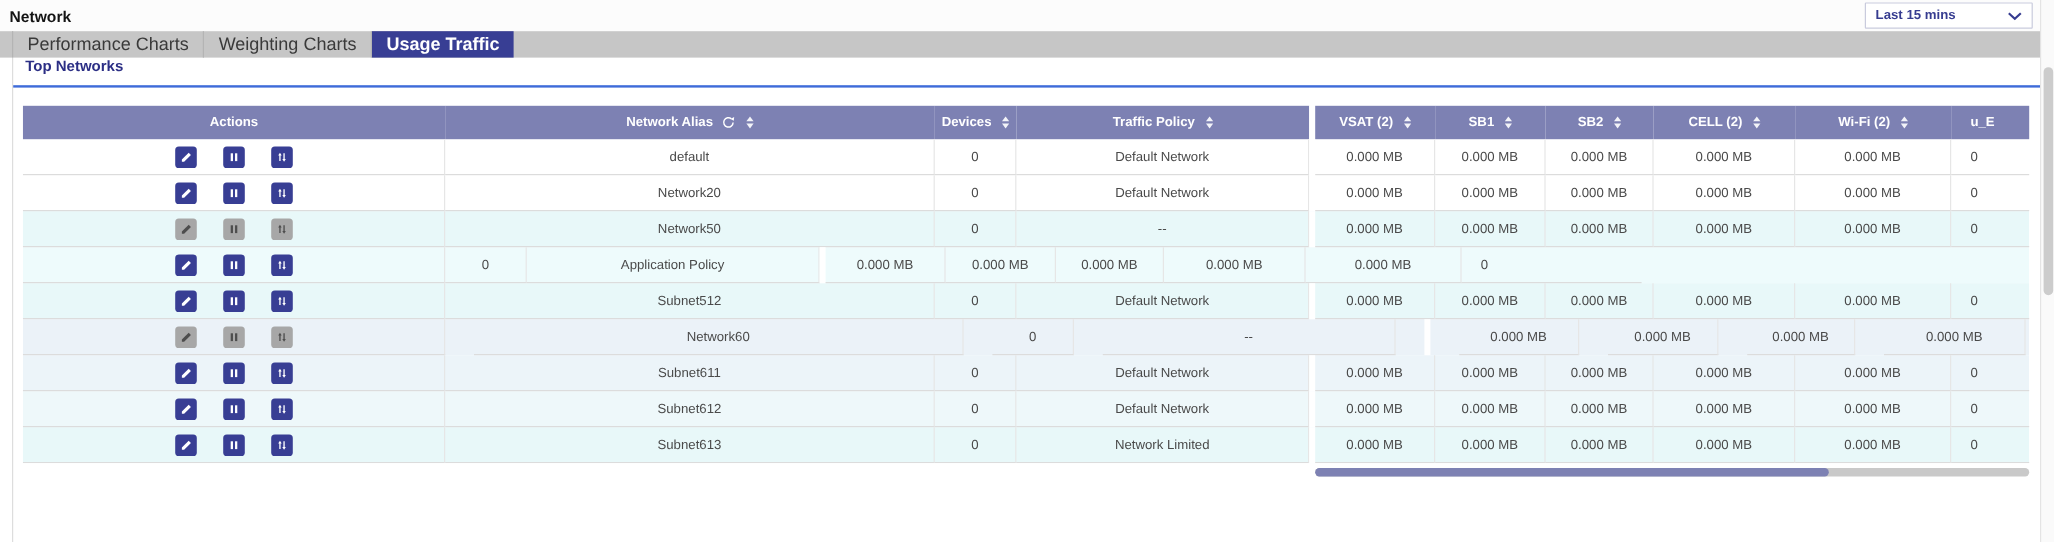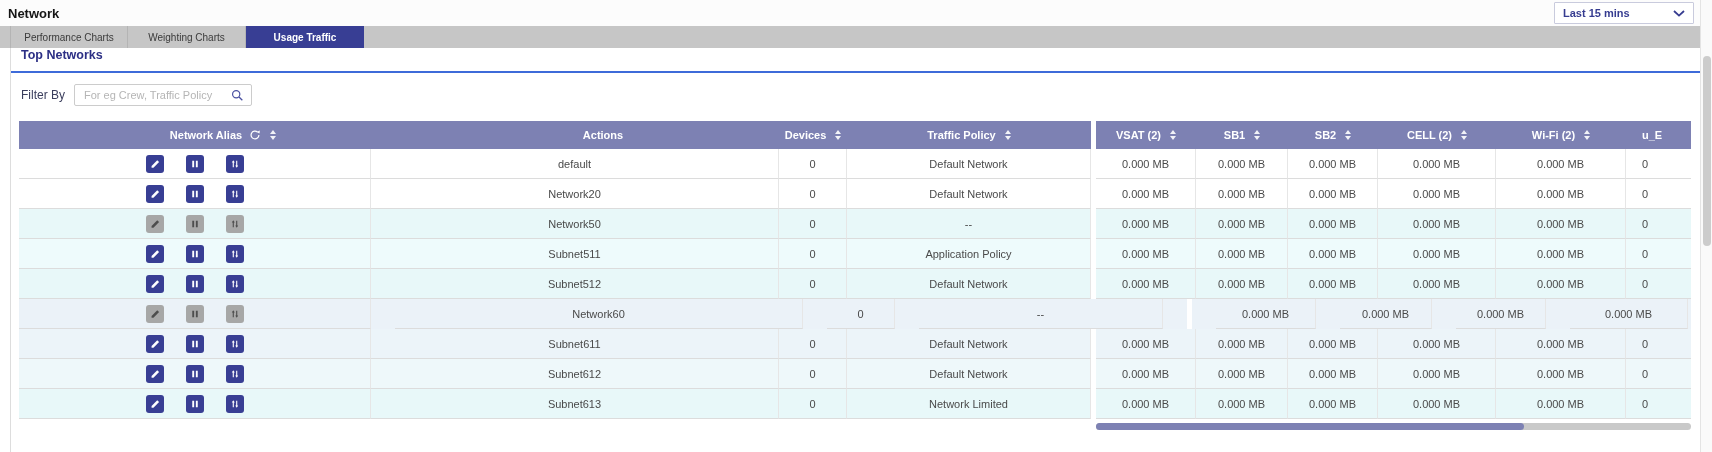--- a/index.html
+++ b/index.html
@@ -12,21 +12,21 @@
   .titlebar{height:26px;background:#fcfcfc;display:flex;align-items:center;
     justify-content:space-between;padding:0 18px 0 8px;box-sizing:border-box;}
   .page-title{font-size:13px;font-weight:bold;color:#141414;}
   .timesel{width:122px;height:20px;border:1px solid #c9cbdd;background:#fff;border-radius:1px;
     display:flex;align-items:center;justify-content:space-between;padding:0 8px;cursor:pointer;}
   .timesel span{font-size:11px;font-weight:bold;color:#363c90;}
   .timesel svg{display:block;}
   
   .tabbar{height:22px;background:#c6c6c6;display:flex;padding-left:10px;}
   .tab{min-width:118px;padding:0 12px;display:flex;align-items:center;justify-content:center;
-    font-size:10px;color:#3a3a3a;cursor:pointer;box-sizing:border-box;border-right:1px solid #b4b4b4;}
+    font-size:15px;color:#3a3a3a;cursor:pointer;box-sizing:border-box;border-right:1px solid #b4b4b4;}
   .tab:first-child{border-left:1px solid #b4b4b4;}
   .tab.active{background:#383e94;color:#ffffff;font-weight:bold;border:none;}
   
   .content{margin-left:10px;border-left:1px solid #dddddd;height:404px;box-sizing:border-box;}
   .panel-title{margin-left:10px;font-size:12.5px;font-weight:bold;color:#2c2f85;}
   .rule{height:2px;background:#3e6bd9;margin:9px 12px 0 0;}
   .filter{display:flex;align-items:center;margin:11px 0 0 10px;gap:9px;}
   .filter-label{font-size:12px;color:#3a3d5c;}
   .inputwrap{width:178px;height:22px;border:1px solid #cccccc;border-radius:2px;background:#fff;
     display:flex;align-items:center;padding:0 7px;gap:4px;box-sizing:border-box;}
@@ -86,49 +86,39 @@
   </div>
   <div class="tab active">
     <span>Usage Traffic</span>
   </div>
 </div>
 
 <div class="content">
   <div class="panel-title">Top Networks</div>
   <div class="rule"></div>
 
-  <div class="filter">
-    <span class="filter-label">Filter By</span>
-    <div class="inputwrap">
-      <input type="text" placeholder="For eg Crew, Traffic Policy" style="">
-      <svg width="13" height="13" viewBox="0 0 14 14">
-        <circle cx="5.6" cy="5.6" r="3.9" fill="none" stroke="#4b51a1" stroke-width="1.3"></circle>
-        <line x1="8.6" y1="8.6" x2="12.2" y2="12.2" stroke="#4b51a1" stroke-width="1.4"></line>
-      </svg>
-    </div>
-  </div>
 
   <div class="table">
     <div class="thead">
+        <div class="hcell" style="width: 352px;">
+          <span>Actions</span>
+        </div>
         <div class="hcell" style="width: 408px;">
           <span>Network Alias</span>
           <span class="refresh">
             <svg width="12" height="12" viewBox="0 0 12 12">
               <path d="M9.9 6 A3.9 3.9 0 1 1 8.5 3" fill="none" stroke="#fff" stroke-width="1.2"></path>
               <polygon points="10.8,1.4 10.5,4.6 7.7,3.1" fill="#fff"></polygon>
             </svg>
           </span>
           <div class="sorticons">
             <div class="tri-up"></div>
             <div class="tri-down"></div>
           </div>
         </div>
-        <div class="hcell" style="width: 352px;">
-          <span>Actions</span>
-        </div>
         <div class="hcell" style="width: 68px;">
           <span>Devices</span>
           <div class="sorticons">
             <div class="tri-up"></div>
             <div class="tri-down"></div>
           </div>
         </div>
         <div class="hcell" style="width: 244px;">
           <span>Traffic Policy</span>
           <div class="sorticons">
@@ -291,21 +281,20 @@
             </button>
             <button class="abtn">
               <svg width="12" height="12" viewBox="0 0 14 14">
                 <line x1="5" y1="10.8" x2="5" y2="4.2" stroke="currentColor" stroke-width="1.3"></line>
                 <polygon points="3.3,5.3 5,2.6 6.7,5.3" fill="currentColor"></polygon>
                 <line x1="9" y1="3.2" x2="9" y2="9.8" stroke="currentColor" stroke-width="1.3"></line>
                 <polygon points="7.3,8.7 9,11.4 10.7,8.7" fill="currentColor"></polygon>
               </svg>
             </button>
           </div>
-          <div class="tcell" style="width: 408px;">Subnet511</div>
           <div class="tcell" style="width: 68px;">0</div>
           <div class="tcell" style="width: 244px;">Application Policy</div>
           <div class="gapcol"></div>
           <div class="tcell" style="width: 100px;">0.000 MB</div>
           <div class="tcell" style="width: 92px;">0.000 MB</div>
           <div class="tcell" style="width: 90px;">0.000 MB</div>
           <div class="tcell" style="width: 118px;">0.000 MB</div>
           <div class="tcell" style="width: 130px;">0.000 MB</div>
           <div class="tcell ue" style="width: 150px;">0</div>
         </div>

